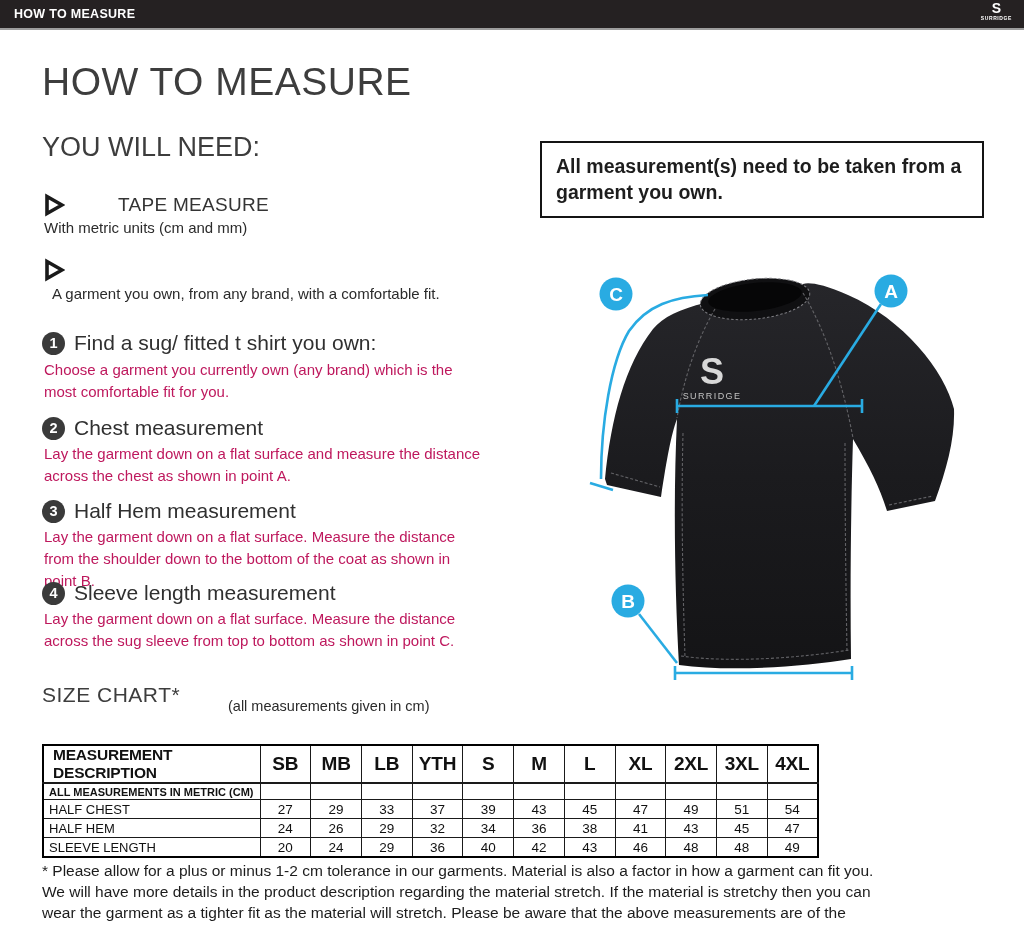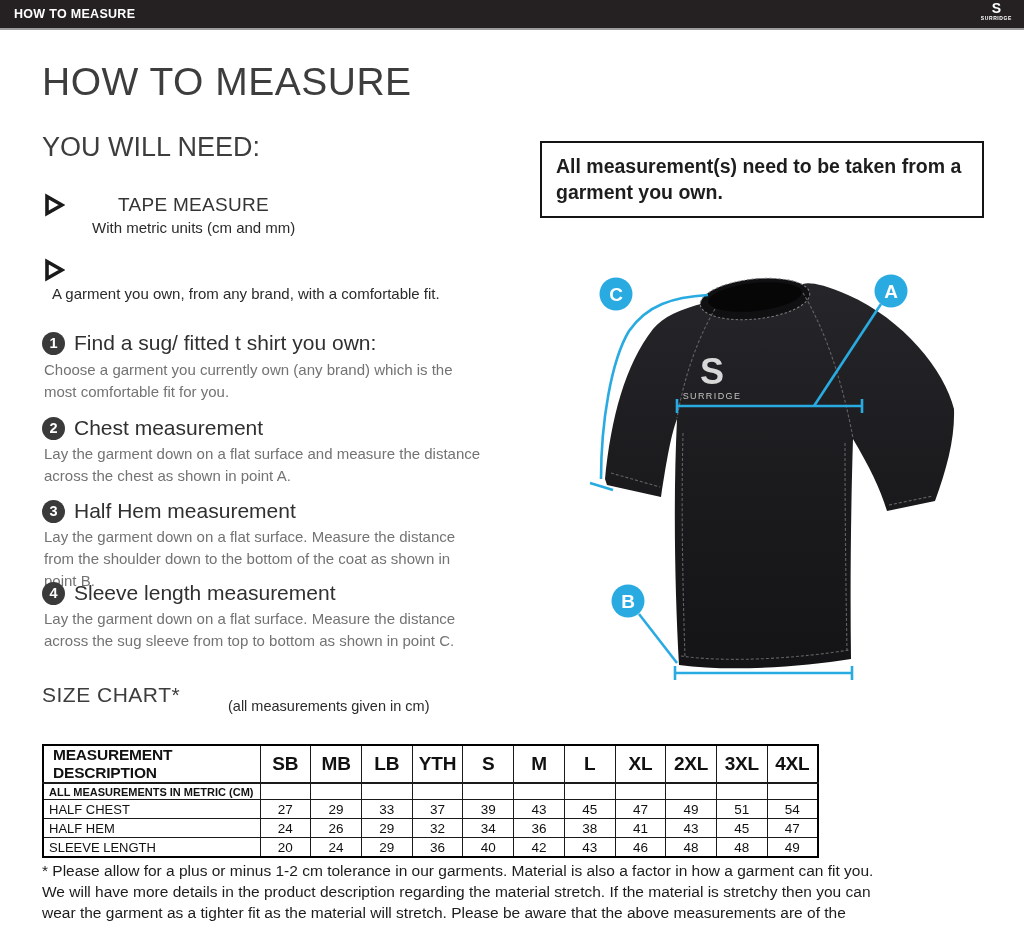--- a/index.html
+++ b/index.html
@@ -20,21 +20,21 @@
   .need-item{position:absolute;display:flex;align-items:center;gap:44px;}
   .need-item .tri{margin-right:9px;flex:0 0 auto;display:block;}
   .need-label{font-size:19px;color:#343434;letter-spacing:.3px;}
   .need-desc{position:absolute;font-size:15px;color:#2b2b2b;}
 
   .step-head{position:absolute;display:flex;align-items:center;}
   .step-num{width:23px;height:23px;border-radius:50%;background:#3a3a3a;color:#fff;
             font-size:14.5px;font-weight:bold;display:flex;align-items:center;justify-content:center;
             margin-right:9px;flex:0 0 auto;}
   .step-title{font-size:21px;color:#303030;}
-  .step-body{position:absolute;left:44px;width:440px;font-size:15px;line-height:1.45;color:#737373;}
+  .step-body{position:absolute;left:44px;width:440px;font-size:15px;line-height:1.45;color:#be185d;}
 
   .note-box{position:absolute;left:540px;top:141px;width:412px;border:2px solid #141414;
             padding:10px 14px;font-size:19.5px;font-weight:bold;line-height:1.35;color:#1d1d1d;}
 
   .shirt-wrap{position:absolute;left:565px;top:253px;width:450px;height:435px;}
 
   .sc-head{position:absolute;left:42px;top:683px;font-size:21px;color:#3d3d3d;letter-spacing:.5px;}
   .sc-sub{position:absolute;left:228px;top:698px;font-size:14.5px;color:#2b2b2b;}
 
   table.sizes{position:absolute;left:42px;top:744px;width:777px;border-collapse:collapse;
@@ -66,21 +66,21 @@
 
   <div class="h1">HOW TO MEASURE</div>
   <div class="h2">YOU WILL NEED:</div>
 
   <div class="need-item" style="left:44px;top:193px;">
     <svg class="tri" width="21" height="24" viewBox="0 0 21 24">
       <polygon points="3,3.5 18,12 3,20.5" fill="#ffffff" stroke="#1a1a1a" stroke-width="3.6" stroke-linejoin="miter"></polygon>
     </svg>
     <span class="need-label">TAPE MEASURE</span>
   </div>
-  <div class="need-desc" style="left:44px;top:219px;margin-left:48px;">With metric units (cm and mm)</div>
+  <div class="need-desc" style="left:44px;top:219px;">With metric units (cm and mm)</div>
 
   <div class="need-item" style="left:44px;top:258px;">
     <svg class="tri" width="21" height="24" viewBox="0 0 21 24">
       <polygon points="3,3.5 18,12 3,20.5" fill="#ffffff" stroke="#1a1a1a" stroke-width="3.6" stroke-linejoin="miter"></polygon>
     </svg>
   </div>
   <div class="need-desc" style="left:52px;top:285px;">A garment you own, from any brand, with a comfortable fit.</div>
 
   <div class="step-head" style="left:42px;top:331px;">
     <span class="step-num">1</span>

